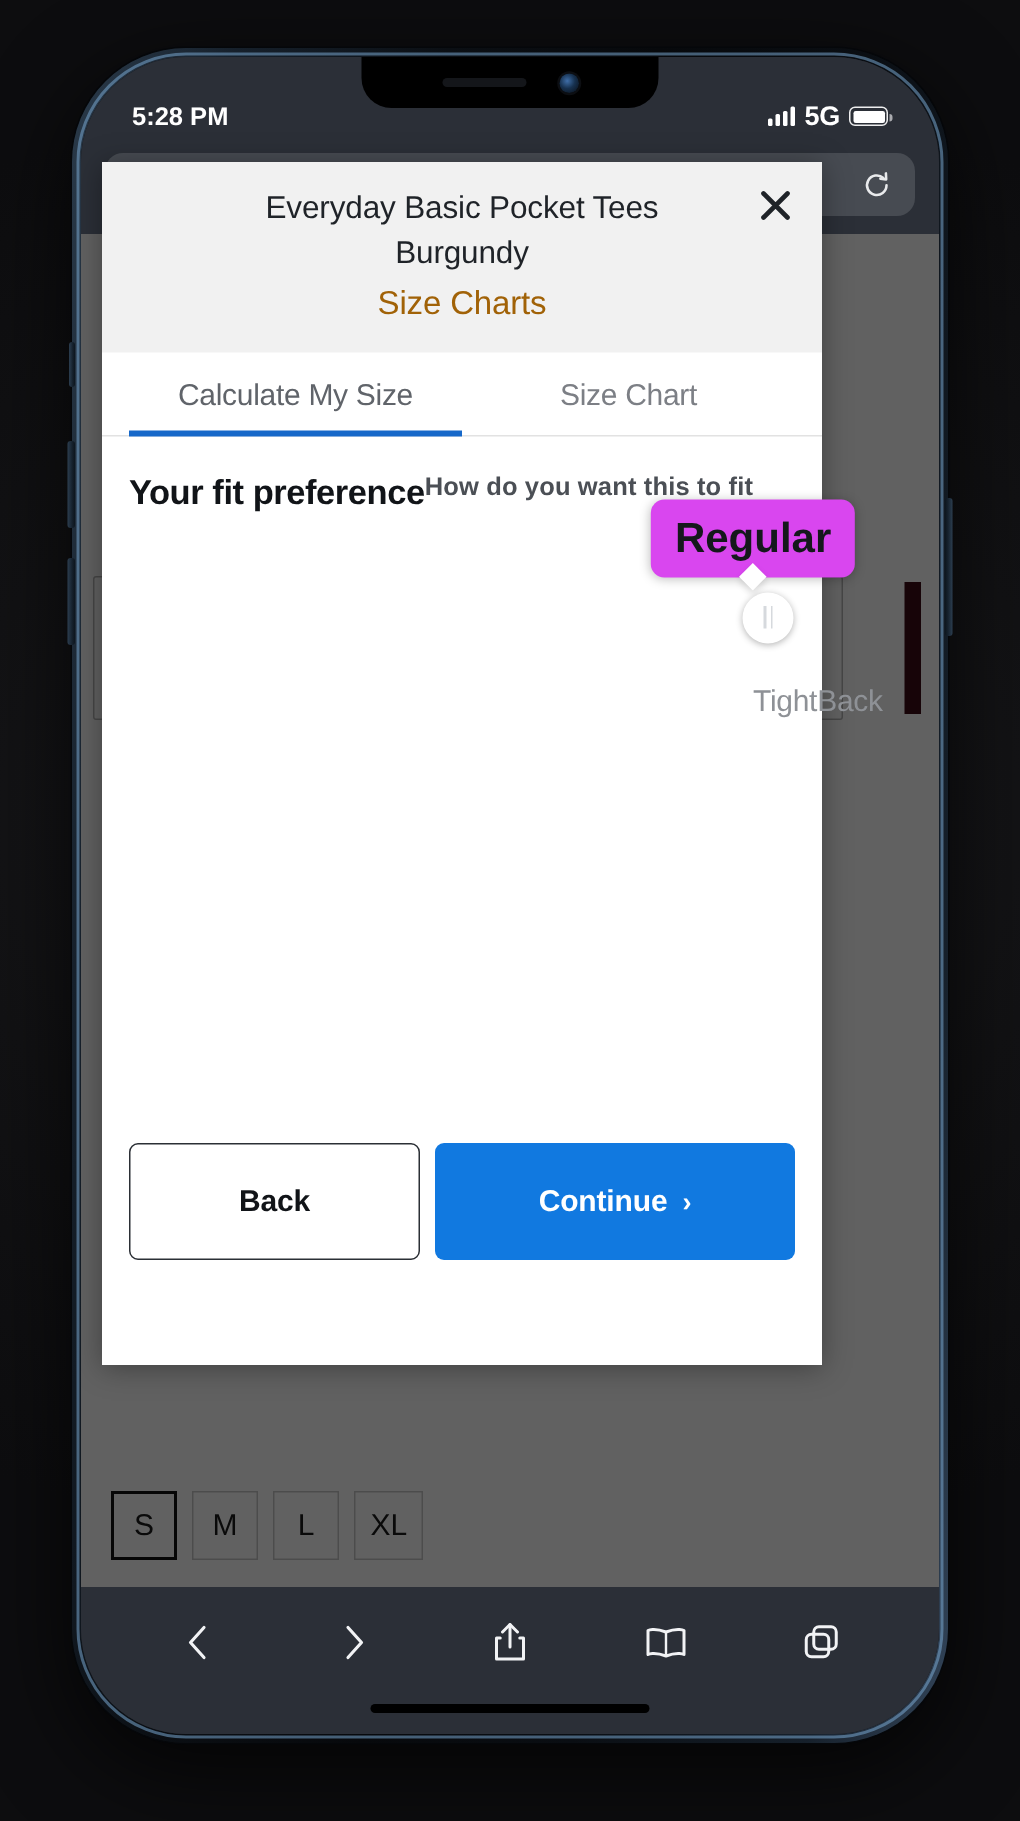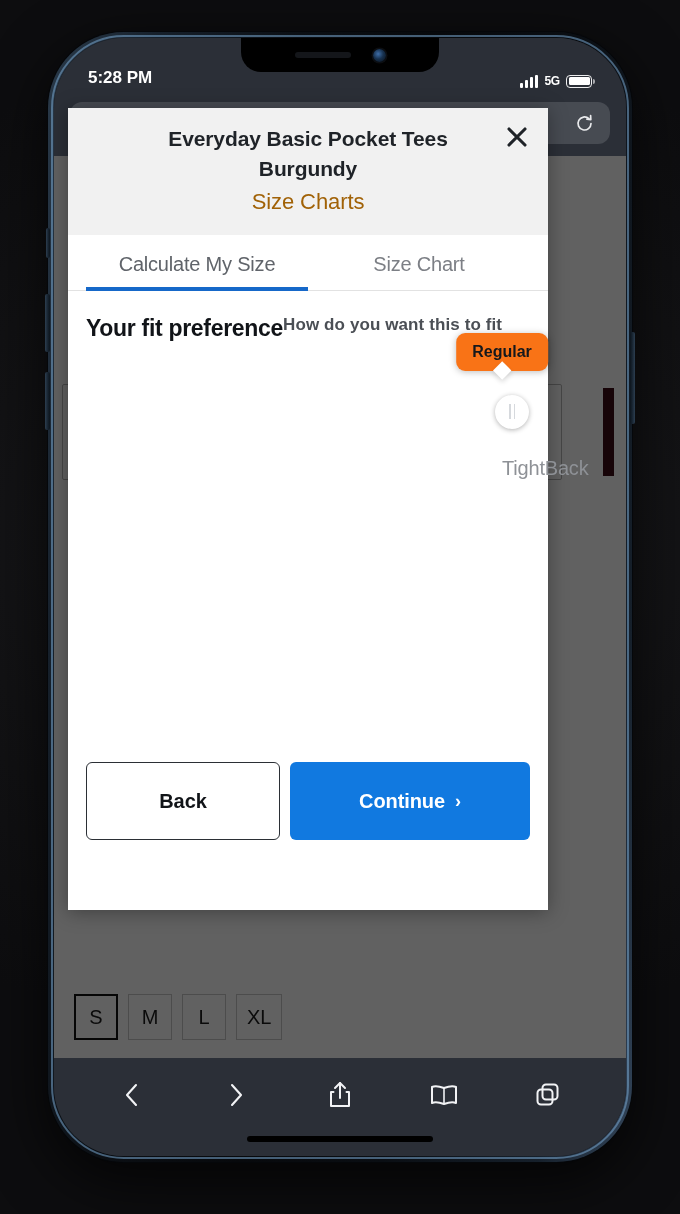--- a/index.html
+++ b/index.html
@@ -85,21 +85,21 @@
     font-weight: bold;
     z-index: 2;
   }
   .sb-right { display: flex; align-items: center; gap: 6px; }
   .signal { display: flex; align-items: flex-end; gap: 2px; height: 13px; }
   .signal i { display: block; width: 3px; background: #fff; border-radius: 1px; }
   .signal i:nth-child(1) { height: 5px; }
   .signal i:nth-child(2) { height: 8px; }
   .signal i:nth-child(3) { height: 10.5px; }
   .signal i:nth-child(4) { height: 13px; }
-  .net-label { font-size: 12px; font-weight: bold; letter-spacing: -0.2px; }
+  .net-label { font-size: 18px; font-weight: bold; letter-spacing: -0.2px; }
   .battery {
     width: 26px; height: 13px; border: 1.6px solid rgba(255,255,255,0.92);
     border-radius: 4px; position: relative; padding: 1.5px;
   }
   .battery::after {
     content: ""; position: absolute; right: -3.5px; top: 3.5px;
     width: 2px; height: 5px; background: rgba(255,255,255,0.6);
     border-radius: 0 2px 2px 0;
   }
   .battery span { display: block; height: 100%; background: #fff; border-radius: 1.5px; }
@@ -211,21 +211,21 @@
     flex-direction: column;
     box-shadow: 0 2px 18px rgba(0,0,0,0.35);
   }
   .modal-head {
     background: #f1f1f1;
     padding: 16px 18px 20px 18px;
     position: relative;
     text-align: center;
   }
   .m-title {
-    font-size: 21px; font-weight: bold; color: #1f2328;
+    font-size: 21px; font-weight: normal; color: #1f2328;
     line-height: 1.42; letter-spacing: -0.1px;
     padding: 0 34px;
   }
   .m-sub {
     font-size: 22px; color: #a16207; margin-top: 5px;
     letter-spacing: -0.1px;
   }
   .close-x {
     position: absolute; right: 16px; top: 14px;
     width: 30px; height: 30px;
@@ -277,24 +277,24 @@
 
   
   .slider-zone { margin-top: 18px; position: relative; height: 150px; }
   .bubble-wrap {
     position: absolute;
     left: 50%;
     transform: translateX(-50%);
     top: 0;
   }
   .bubble {
-    background: #f97316;
+    background: #d946ef;
     border-radius: 9px;
     padding: 10px 16px;
-    font-size: 16px;
+    font-size: 28px;
     font-weight: bold;
     color: #15181c;
     box-shadow: 0 1px 7px rgba(0,0,0,0.26);
     white-space: nowrap;
   }
   .bubble::after {
     content: "";
     position: absolute;
     left: 50%;
     transform: translateX(-50%) rotate(45deg);

